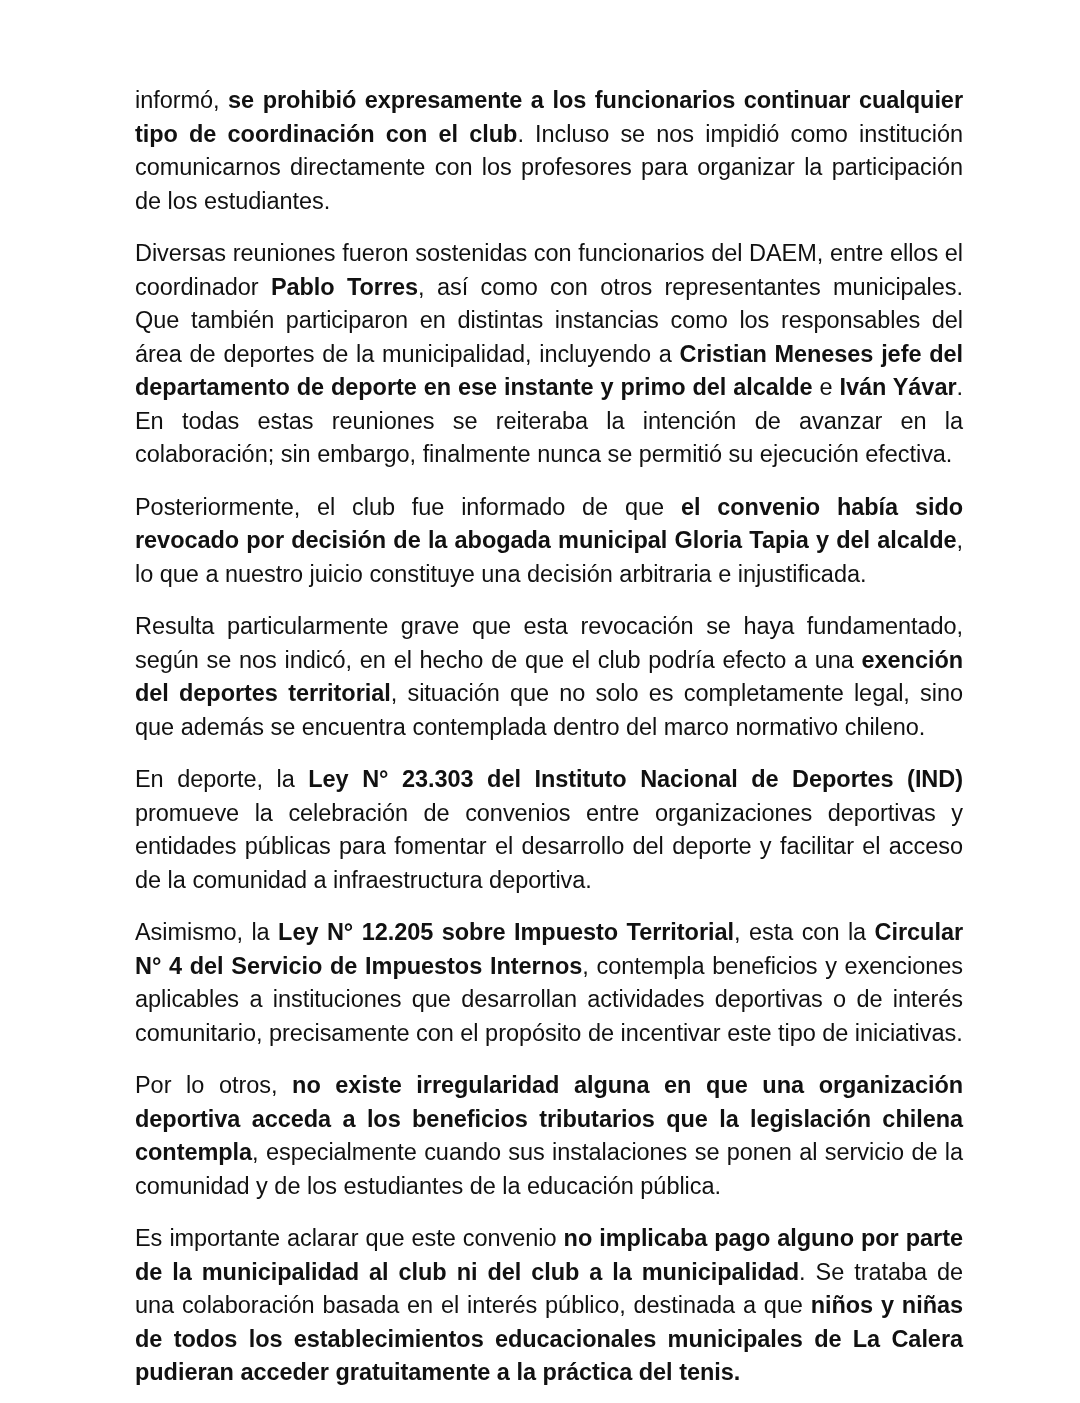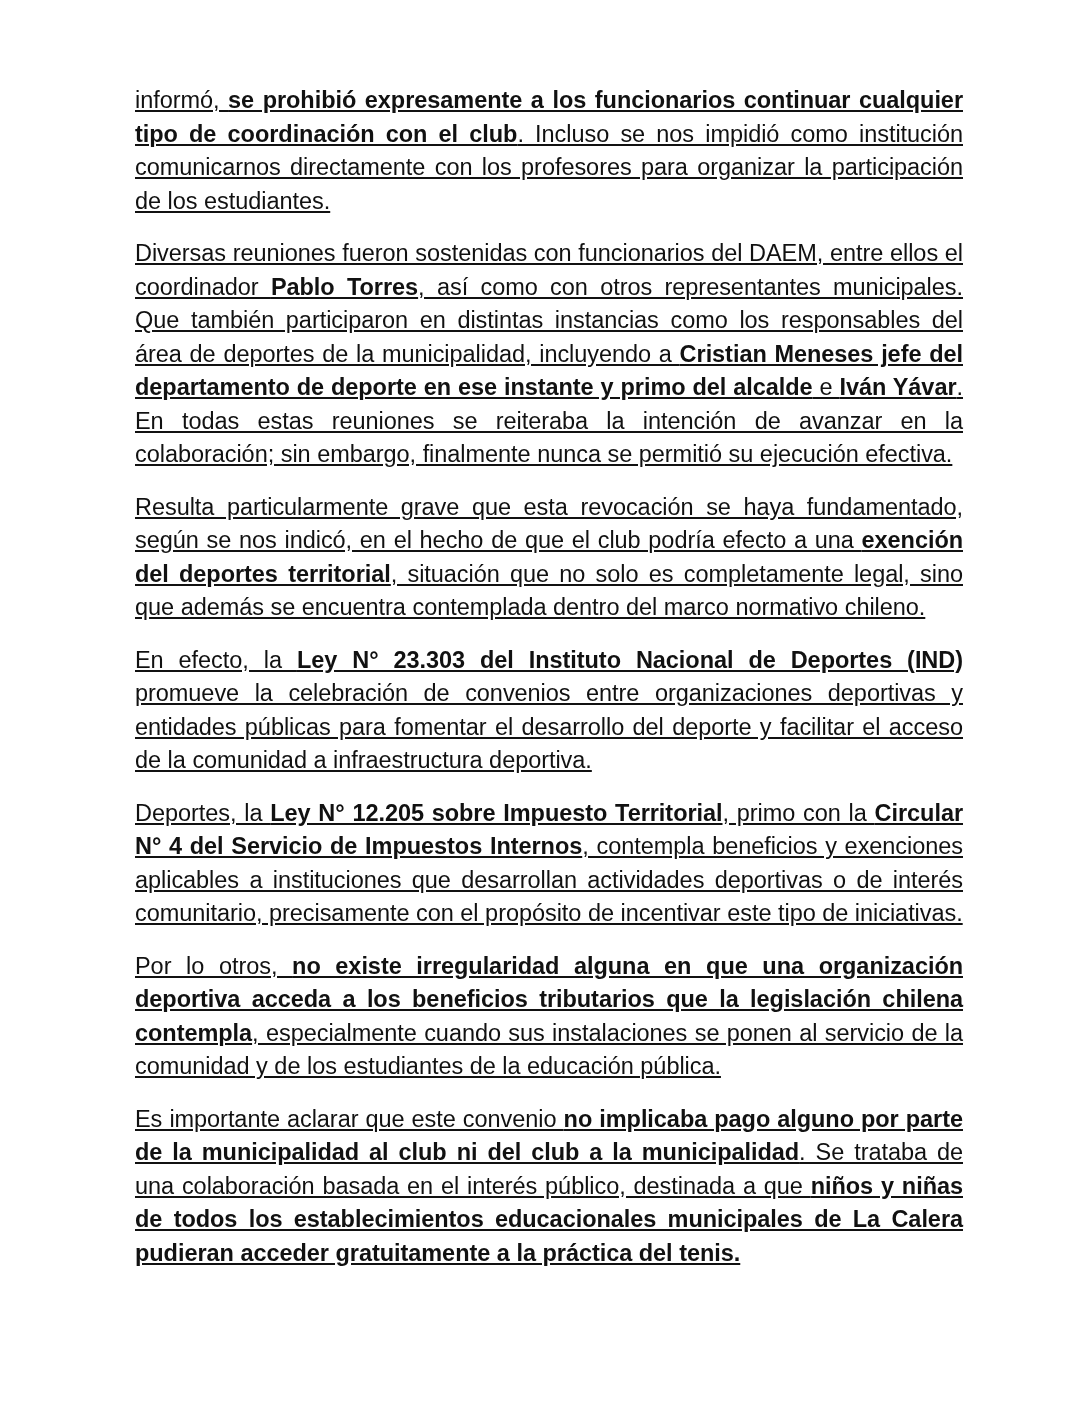--- a/index.html
+++ b/index.html
@@ -30,37 +30,37 @@
     margin: 0 0 19px 0;
     font-size: 23.5px;
     line-height: 33.5px;
     text-align: justify;
     text-justify: inter-word;
     color: #111111;
     letter-spacing: -0.05px;
     word-spacing: 0.1px;
     -webkit-hyphens: none;
     hyphens: none;
-    text-decoration: underline;
   }
   p.para:last-child {
     margin-bottom: 0;
   }
   p.para b {
     font-weight: 700;
   }
   
 </style>
 </head>
 <body style="color: rgb(17, 17, 17);">
 
 <div class="page" style="background: rgb(255, 255, 255);">
   <div class="doc-body" id="doc-body">
 
   <p class="para"><span>informó, </span><b>se prohibió expresamente a los funcionarios continuar cualquier tipo de coordinación con el club</b><span>. Incluso se nos impidió como institución comunicarnos directamente con los profesores para organizar la participación de los estudiantes.</span></p>
       <p class="para"><span>Diversas reuniones fueron sostenidas con funcionarios del DAEM, entre ellos el coordinador </span><b>Pablo Torres</b><span>, así como con otros representantes municipales. Que también participaron en distintas instancias como los responsables del área de deportes de la municipalidad, incluyendo a </span><b>Cristian Meneses jefe del departamento de deporte en ese instante y primo del alcalde</b><span> e </span><b>Iván Yávar</b><span>. En todas estas reuniones se reiteraba la intención de avanzar en la colaboración; sin embargo, finalmente nunca se permitió su ejecución efectiva.</span></p>
+      <p class="para"><span>Posteriormente, el club fue informado de que </span><b>el convenio había sido revocado por decisión de la abogada municipal Gloria Tapia y del alcalde</b><span>, lo que a nuestro juicio constituye una decisión arbitraria e injustificada.</span></p>
       <p class="para"><span>Resulta particularmente grave que esta revocación se haya fundamentado, según se nos indicó, en el hecho de que el club podría efecto a una </span><b>exención del deportes territorial</b><span>, situación que no solo es completamente legal, sino que además se encuentra contemplada dentro del marco normativo chileno.</span></p>
-      <p class="para"><span>En efecto, la </span><b>Ley N° 23.303 del Instituto Nacional de Deportes (IND)</b><span> promueve la celebración de convenios entre organizaciones deportivas y entidades públicas para fomentar el desarrollo del deporte y facilitar el acceso de la comunidad a infraestructura deportiva.</span></p>
-      <p class="para"><span>Deportes, la </span><b>Ley N° 12.205 sobre Impuesto Territorial</b><span>, primo con la </span><b>Circular N° 4 del Servicio de Impuestos Internos</b><span>, contempla beneficios y exenciones aplicables a instituciones que desarrollan actividades deportivas o de interés comunitario, precisamente con el propósito de incentivar este tipo de iniciativas.</span></p>
+      <p class="para"><span>En deporte, la </span><b>Ley N° 23.303 del Instituto Nacional de Deportes (IND)</b><span> promueve la celebración de convenios entre organizaciones deportivas y entidades públicas para fomentar el desarrollo del deporte y facilitar el acceso de la comunidad a infraestructura deportiva.</span></p>
+      <p class="para"><span>Asimismo, la </span><b>Ley N° 12.205 sobre Impuesto Territorial</b><span>, esta con la </span><b>Circular N° 4 del Servicio de Impuestos Internos</b><span>, contempla beneficios y exenciones aplicables a instituciones que desarrollan actividades deportivas o de interés comunitario, precisamente con el propósito de incentivar este tipo de iniciativas.</span></p>
       <p class="para"><span>Por lo otros, </span><b>no existe irregularidad alguna en que una organización deportiva acceda a los beneficios tributarios que la legislación chilena contempla</b><span>, especialmente cuando sus instalaciones se ponen al servicio de la comunidad y de los estudiantes de la educación pública.</span></p>
       <p class="para"><span>Es importante aclarar que este convenio </span><b>no implicaba pago alguno por parte de la municipalidad al club ni del club a la municipalidad</b><span>. Se trataba de una colaboración basada en el interés público, destinada a que </span><b>niños y niñas de todos los establecimientos educacionales municipales de La Calera pudieran acceder gratuitamente a la práctica del tenis.</b></p>
     </div>
 </div>
 
 </body></html>

